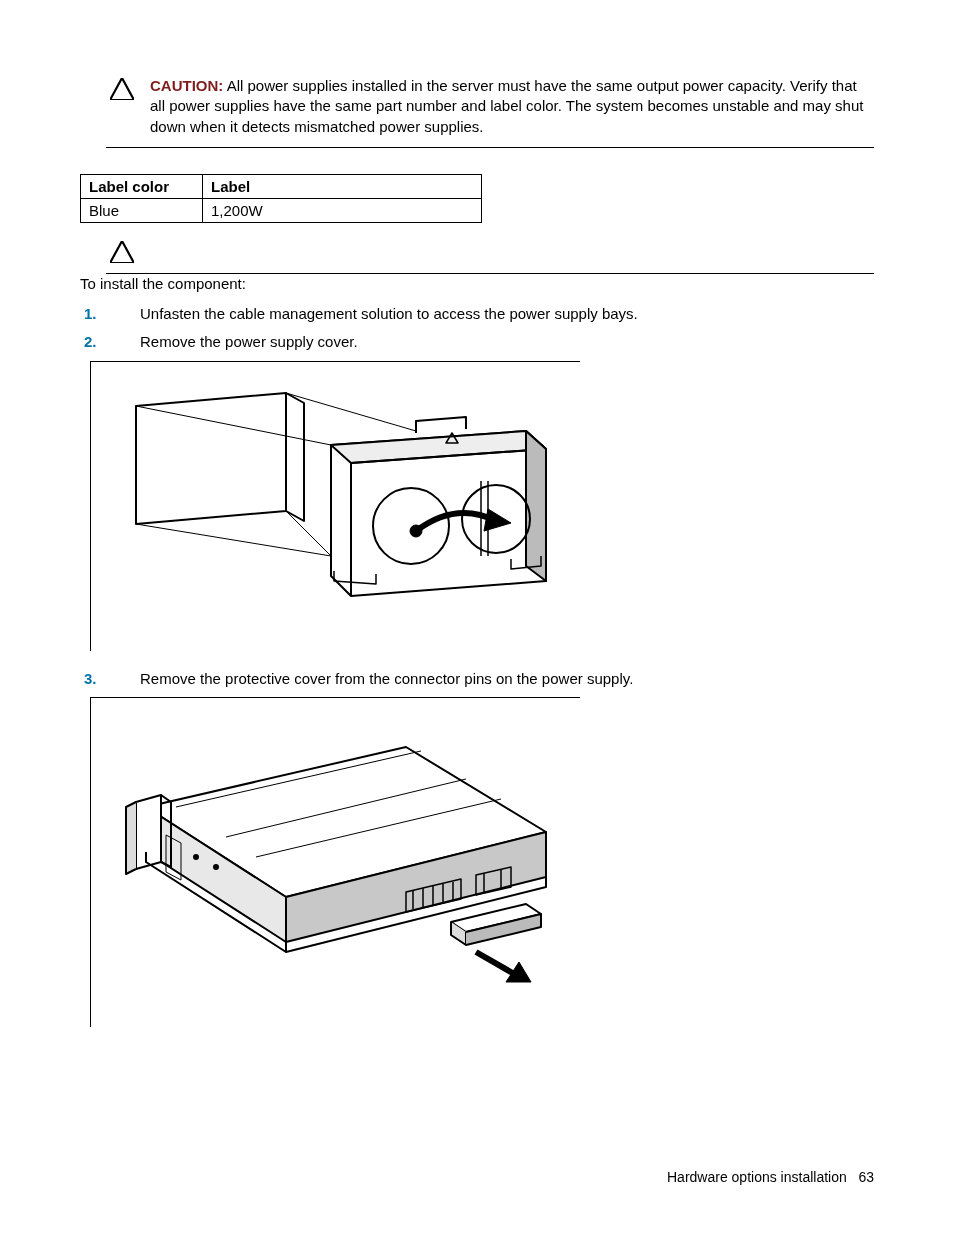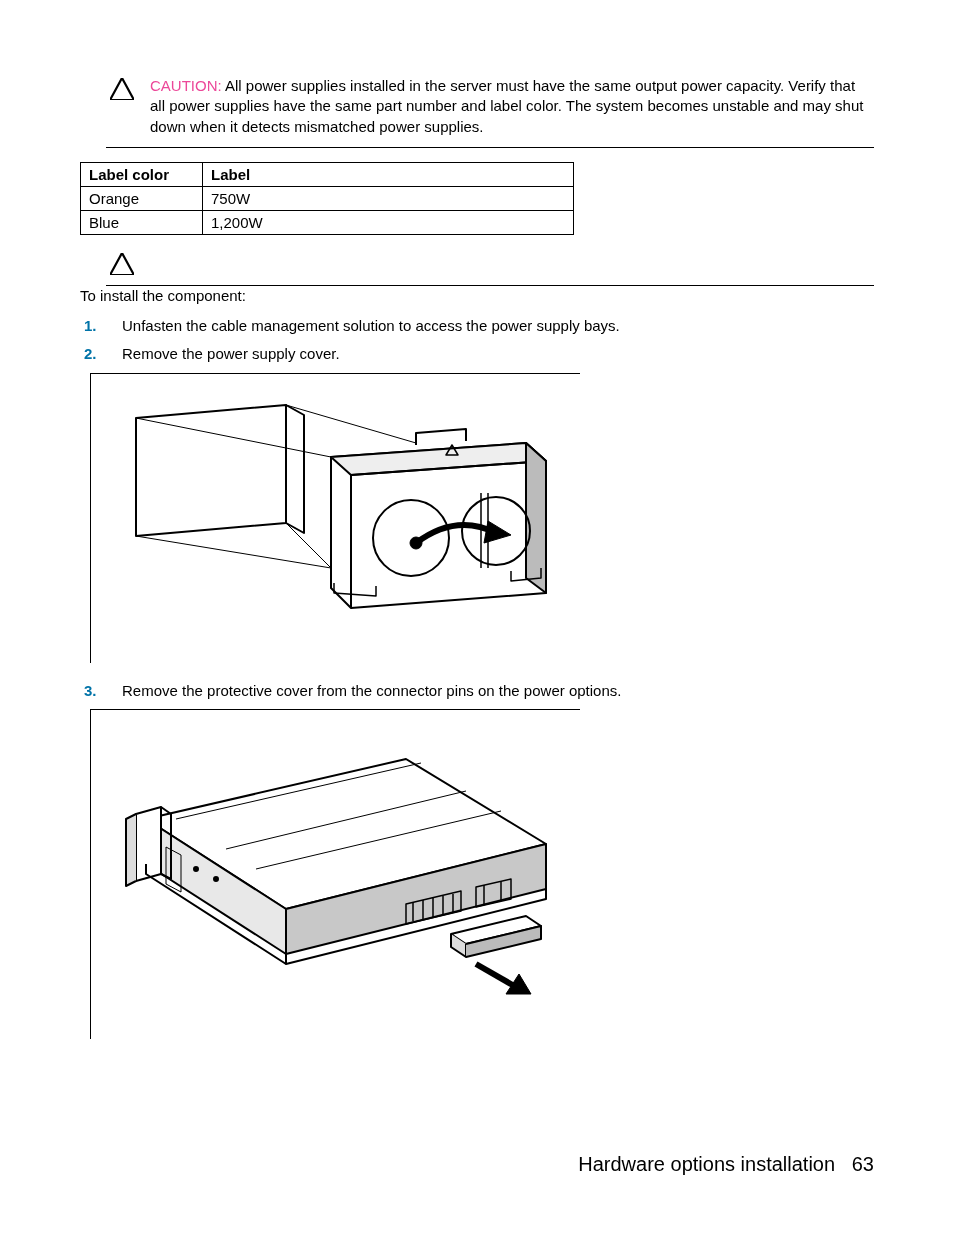--- a/index.html
+++ b/index.html
@@ -26,29 +26,29 @@
     flex-shrink: 0;
     padding-top: 2px;
     padding-left: 4px;
   }
   .caution-text {
     flex: 1;
     line-height: 1.35;
     padding-left: 4px;
   }
   .caution-label {
-    color: #ec4899;
-    font-weight: normal;
+    color: #7f1d1d;
+    font-weight: bold;
   }
 
   table.data {
     border-collapse: collapse;
-    margin-top: 14px;
+    margin-top: 26px;
     margin-bottom: 10px;
-    width: 494px;
+    width: 402px;
   }
   table.data th, table.data td {
     border: 1px solid #000;
     padding: 3px 8px;
     text-align: left;
     font-size: 15px;
     font-weight: normal;
   }
   table.data th { font-weight: bold; }
 
@@ -67,41 +67,41 @@
     line-height: 1.35;
   }
   .step-num {
     color: #0073a8;
     font-weight: bold;
     width: 42px;
     flex-shrink: 0;
     text-align: left;
     padding-left: 4px;
   }
-  .step-text { flex: 1; }
+  .step-text { flex: 1; margin-left: 18px; }
 
   .figure {
     border-top: 1px solid #000;
     border-left: 1px solid #000;
     margin-top: 6px;
     margin-left: 10px;
     width: 490px;
     display: flex;
     justify-content: center;
     align-items: center;
     padding: 20px 10px;
   }
   .figure.fig1 { height: 290px; }
   .figure.fig2 { height: 330px; }
 
   .footer {
     position: absolute;
-    bottom: 59px;
+    bottom: 50px;
     right: 80px;
-    font-size: 20px;
+    font-size: 14px;
   }
 
   svg { display: block; }
 </style>
 </head>
 <body>
 
 <div class="content">
 
   <div class="caution-block">
@@ -118,24 +118,20 @@
 
   <table class="data">
     <thead>
       <tr>
         <th style="width:122px">Label color</th>
         <th>Label</th>
       </tr>
     </thead>
     <tbody>
       <tr>
-        <td>Orange</td>
-        <td>750W</td>
-      </tr>
-      <tr>
         <td>Blue</td>
         <td>1,200W</td>
       </tr>
     </tbody>
   </table>
 
   <div class="caution-block">
     <div class="caution-icon">
       <svg width="24" height="22" viewBox="0 0 24 22">
         <path d="M12 0 L24 22 L0 22 Z" fill="none" stroke="#000" stroke-width="2.2" stroke-linejoin="round"></path>
@@ -194,21 +190,21 @@
         <path d="M300 150 Q 340 120 380 140" fill="none" stroke-width="6"></path>
         <path d="M372 128 L395 142 L368 150 Z"></path>
         <circle cx="300" cy="150" r="6"></circle>
       </g>
     </svg>
   </div>
 
   <ol class="steps" style="margin-top:18px">
     <li>
       <span class="step-num">3.</span>
-      <span class="step-text">Remove the protective cover from the connector pins on the power options.</span>
+      <span class="step-text">Remove the protective cover from the connector pins on the power supply.</span>
     </li>
   </ol>
 
   <div class="figure fig2">
     <svg width="460" height="290" viewBox="0 0 460 290">
       <g fill="none" stroke="#000" stroke-width="2" stroke-linejoin="round">
 
         <path d="M40 90 L300 30 L440 115 L180 180 Z" fill="#fff"></path>
 
         <path d="M40 90 L40 135 L180 225 L180 180 Z" fill="#e8e8e8"></path>

